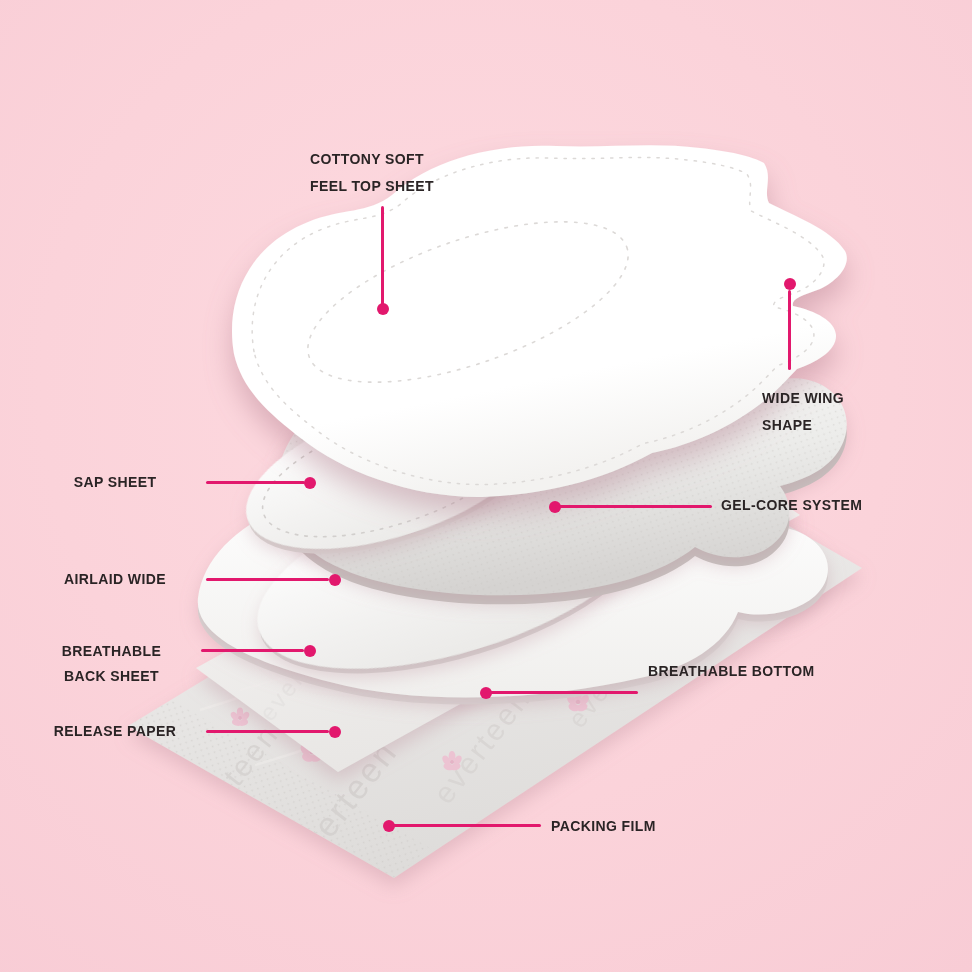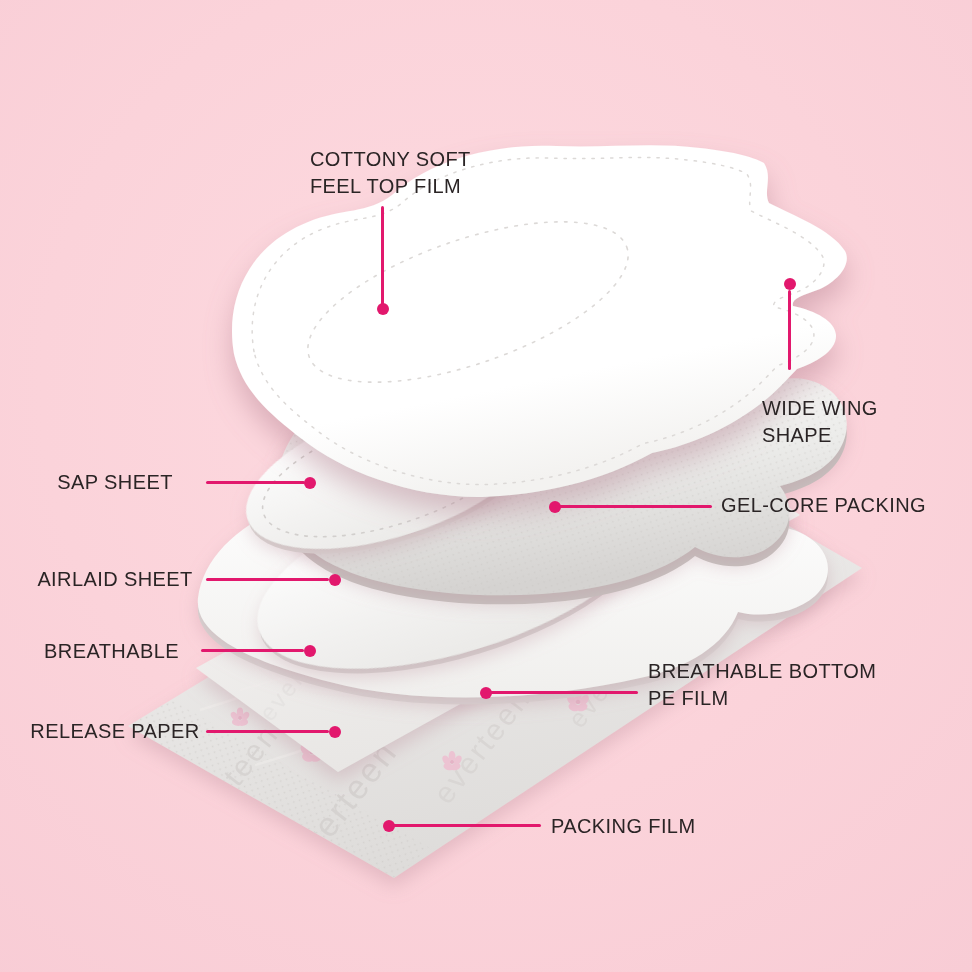--- a/index.html
+++ b/index.html
@@ -13,42 +13,42 @@
   body{
     font-family:"Liberation Sans",sans-serif;
     position:relative;
     background:radial-gradient(circle at 48% 40%, var(--bg1) 0%, #fbd3da 55%, var(--bg2) 100%);
   }
   #stage{position:absolute;inset:0;width:972px;height:972px;}
   #pad-svg{position:absolute;left:0;top:0;width:972px;height:972px;}
 
   .lbl{
     position:absolute;
-    font-weight:400;
-    font-size:20px;
+    font-weight:700;
+    font-size:14px;
     line-height:27px;
     letter-spacing:.4px;
     color:var(--text);
     white-space:nowrap;
   }
   .lbl span{display:block;}
   .lbl-right{text-align:center;}
 
   .cline{position:absolute;background:var(--accent);height:3px;border-radius:2px;}
   .cline-v{position:absolute;background:var(--accent);width:3px;border-radius:2px;}
   .cdot{position:absolute;width:12px;height:12px;border-radius:50%;background:var(--accent);}
 
   
   #lbl-cottony{left:310px;top:146px;}
   #line-cottony{left:381px;top:206px;height:100px;}
   #dot-cottony{left:377px;top:303px;}
 
   #dot-wing{left:784px;top:278px;}
   #line-wing{left:788px;top:290px;height:80px;}
-  #lbl-wing{left:762px;top:395px;}
+  #lbl-wing{left:762px;top:385px;}
 
   #lbl-sap{left:30px;top:469px;width:170px;}
   #line-sap{left:206px;top:481px;width:99px;}
   #dot-sap{left:304px;top:477px;}
 
   #dot-odour{left:549px;top:501px;}
   #line-odour{left:555px;top:505px;width:157px;}
   #lbl-odour{left:721px;top:492px;}
 
   #lbl-air{left:30px;top:566px;width:170px;}
@@ -203,61 +203,61 @@
       <use href="#topPath" fill="url(#gTop)" filter="url(#dropBig)"></use>
       <use href="#topPath" transform="translate(36.4,22.4) scale(0.93)" fill="none" stroke="#dcd9d7" stroke-width="1.6" stroke-dasharray="2.5 7.5" stroke-linecap="round"></use>
       <g transform="translate(468,302) rotate(-19)">
         <ellipse cx="0" cy="0" rx="168" ry="62" fill="none" stroke="#dcd9d7" stroke-width="1.6" stroke-dasharray="2.5 7.5" stroke-linecap="round"></ellipse>
       </g>
     </g>
   </svg>
 
   <div class="lbl" id="lbl-cottony">
     <span>COTTONY SOFT</span>
-    <span>FEEL TOP FILM</span>
+    <span>FEEL TOP SHEET</span>
   </div>
   <div class="cline-v" id="line-cottony"></div>
   <div class="cdot" id="dot-cottony"></div>
 
   <div class="cdot" id="dot-wing"></div>
   <div class="cline-v" id="line-wing"></div>
   <div class="lbl" id="lbl-wing">
     <span>WIDE WING</span>
     <span>SHAPE</span>
   </div>
 
   <div class="lbl lbl-right" id="lbl-sap">
     <span>SAP SHEET</span>
   </div>
   <div class="cline" id="line-sap"></div>
   <div class="cdot" id="dot-sap"></div>
 
   <div class="cdot" id="dot-odour"></div>
   <div class="cline" id="line-odour"></div>
   <div class="lbl" id="lbl-odour">
-    <span>GEL-CORE PACKING</span>
+    <span>GEL-CORE SYSTEM</span>
   </div>
 
   <div class="lbl lbl-right" id="lbl-air">
-    <span>AIRLAID SHEET</span>
+    <span>AIRLAID WIDE</span>
   </div>
   <div class="cline" id="line-air"></div>
   <div class="cdot" id="dot-air"></div>
 
   <div class="lbl lbl-right" id="lbl-back">
     <span>BREATHABLE</span>
+    <span>BACK SHEET</span>
   </div>
   <div class="cline" id="line-back"></div>
   <div class="cdot" id="dot-back"></div>
 
   <div class="cdot" id="dot-pe"></div>
   <div class="cline" id="line-pe"></div>
   <div class="lbl" id="lbl-pe">
     <span>BREATHABLE BOTTOM</span>
-    <span>PE FILM</span>
   </div>
 
   <div class="lbl lbl-right" id="lbl-rel">
     <span>RELEASE PAPER</span>
   </div>
   <div class="cline" id="line-rel"></div>
   <div class="cdot" id="dot-rel"></div>
 
   <div class="cdot" id="dot-pack"></div>
   <div class="cline" id="line-pack"></div>

